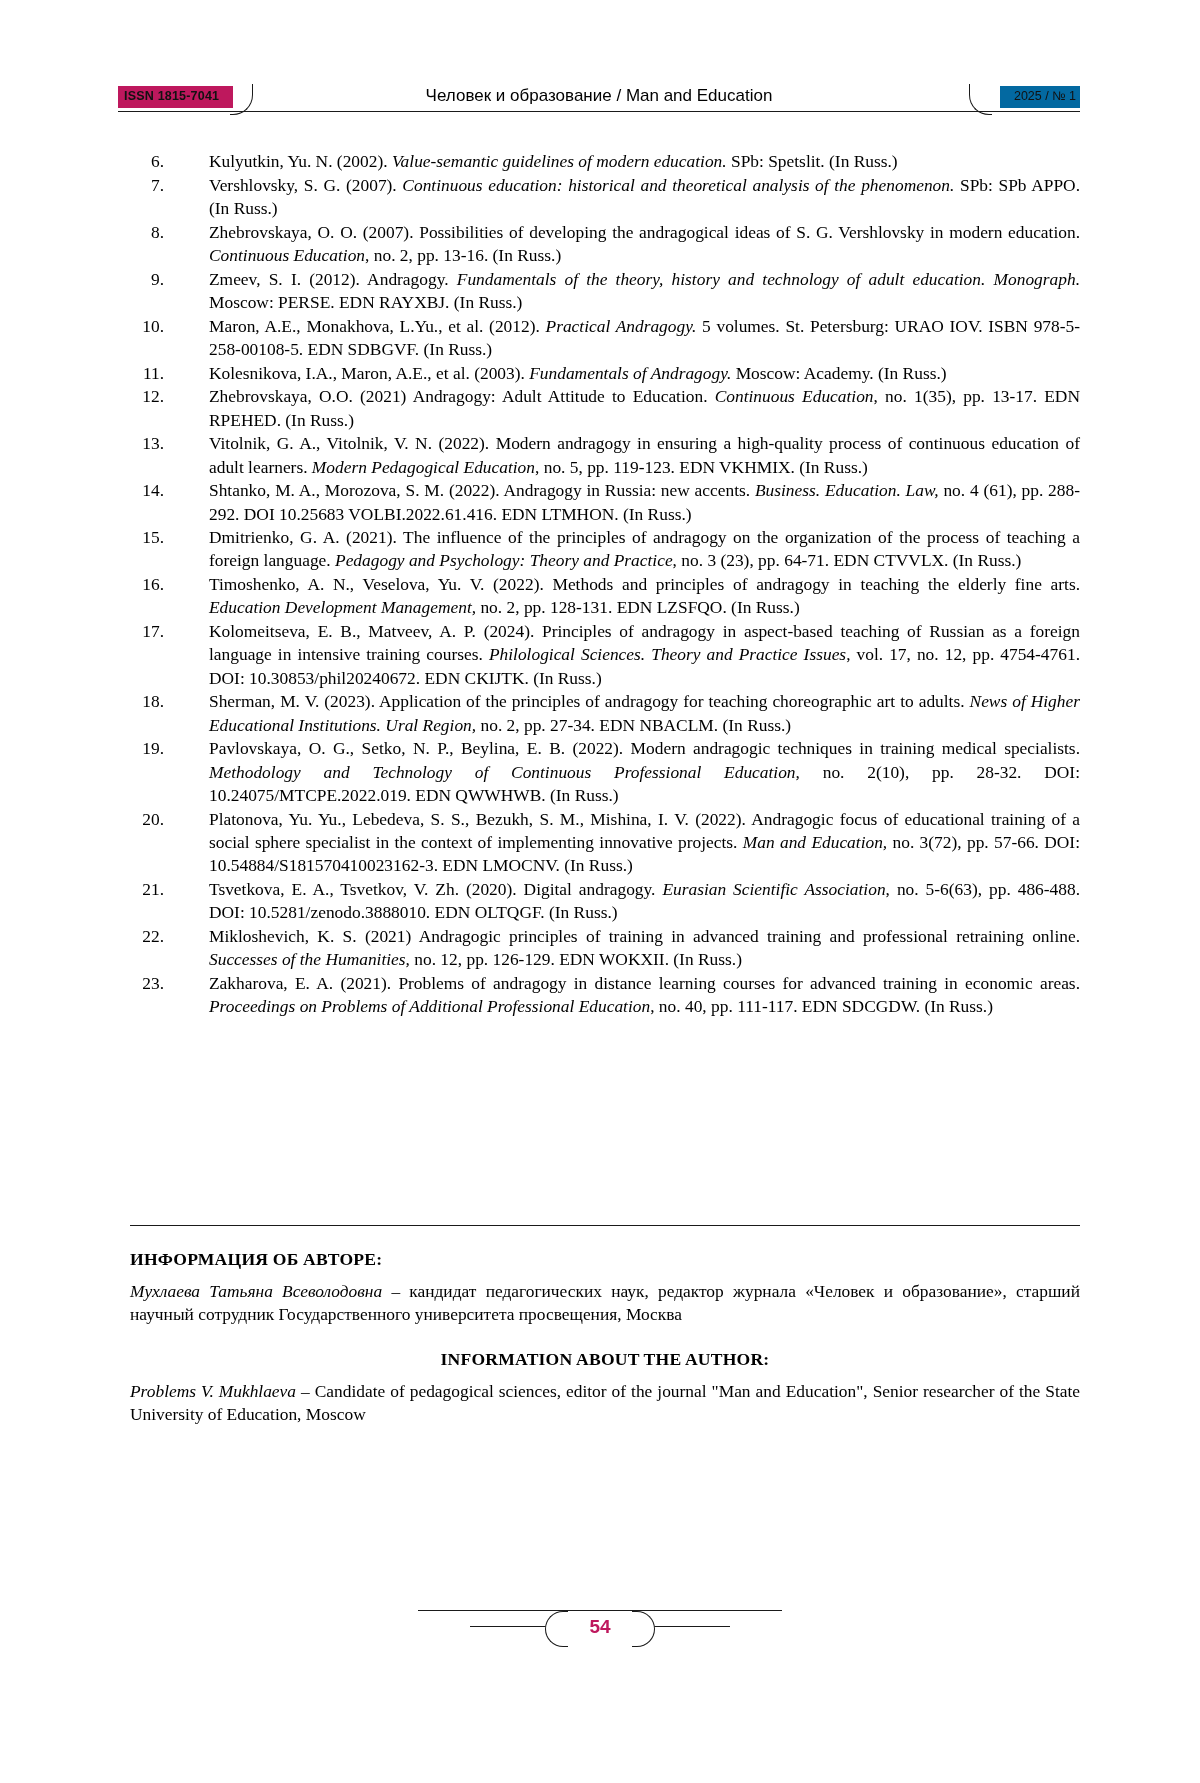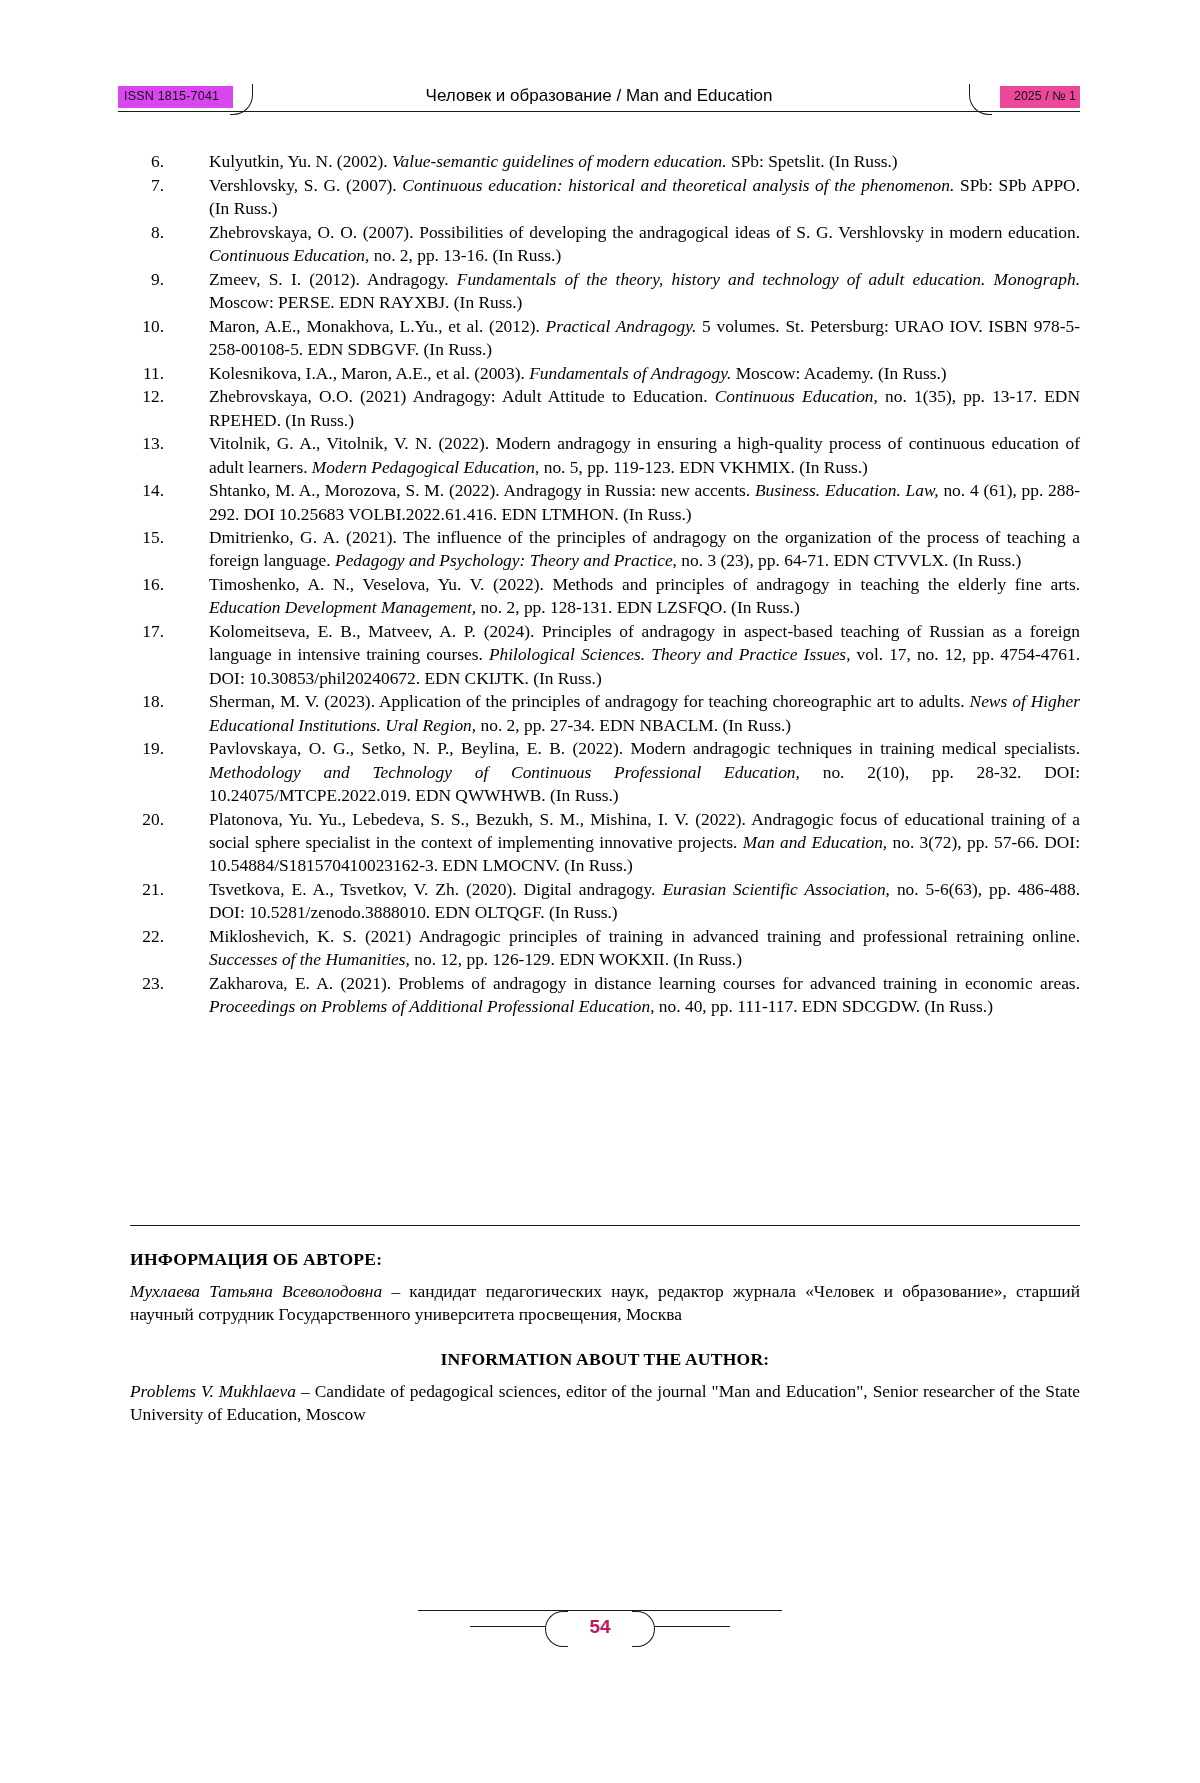--- a/index.html
+++ b/index.html
@@ -39,22 +39,23 @@
   }
   .issn-box {
     position: absolute;
     left: 0;
     top: 0;
     padding: 3px 14px 5px 6px;
     font-family: "Liberation Sans", sans-serif;
     font-size: 12.5px;
     letter-spacing: 0.2px;
     color: #111;
-    background: #d946ef;
+    background: #be185d;
     z-index: 3;
+    font-weight: bold;
   }
   .issn-curve {
     position: absolute;
     left: 112px;
     top: -2px;
     width: 22px;
     height: 30px;
     border-right: 1.6px solid #1a1a1a;
     border-bottom: 1.6px solid #1a1a1a;
     border-bottom-right-radius: 20px;
@@ -76,21 +77,21 @@
     padding: 0 12px;
   }
   .issue-box {
     position: absolute;
     right: 0;
     top: 0;
     padding: 3px 4px 5px 14px;
     font-family: "Liberation Sans", sans-serif;
     font-size: 12.5px;
     color: #111;
-    background: #ec4899;
+    background: #0369a1;
     z-index: 3;
   }
   .issue-curve {
     position: absolute;
     right: 88px;
     top: -2px;
     width: 22px;
     height: 30px;
     border-left: 1.6px solid #1a1a1a;
     border-bottom: 1.6px solid #1a1a1a;

